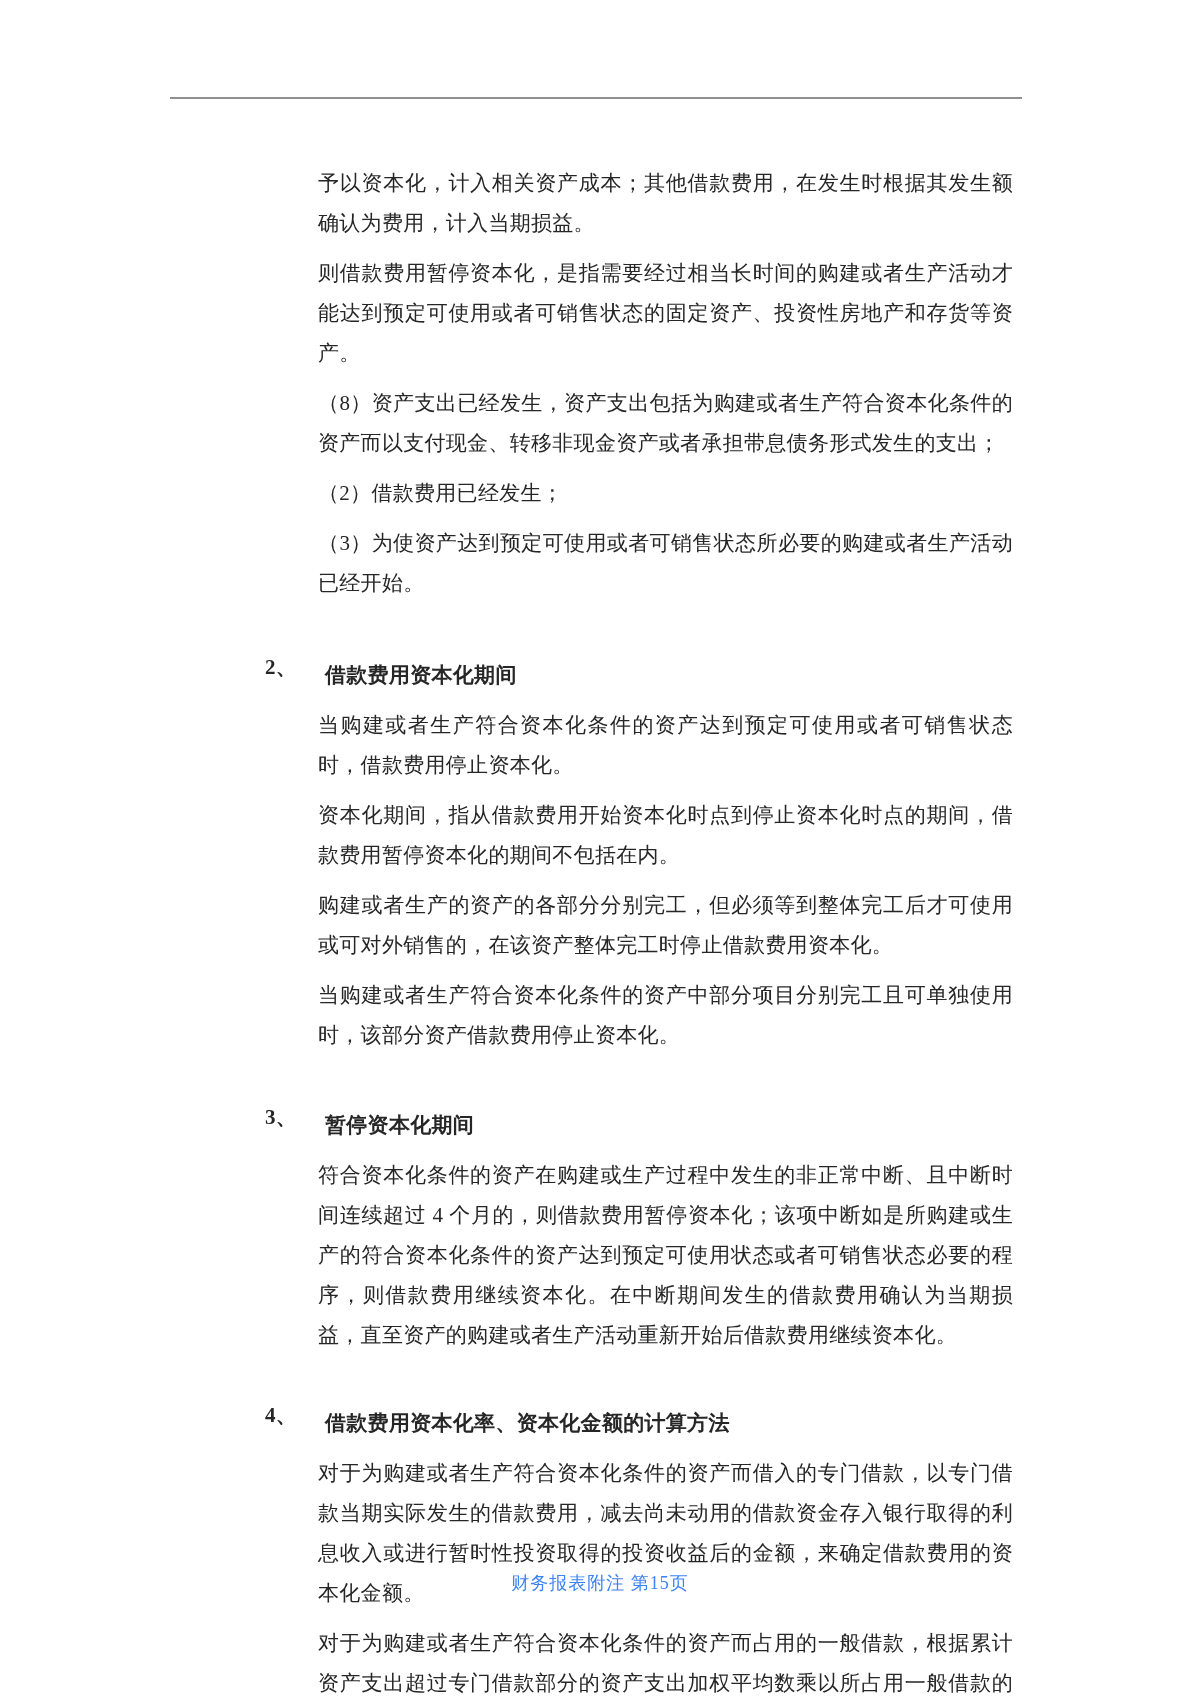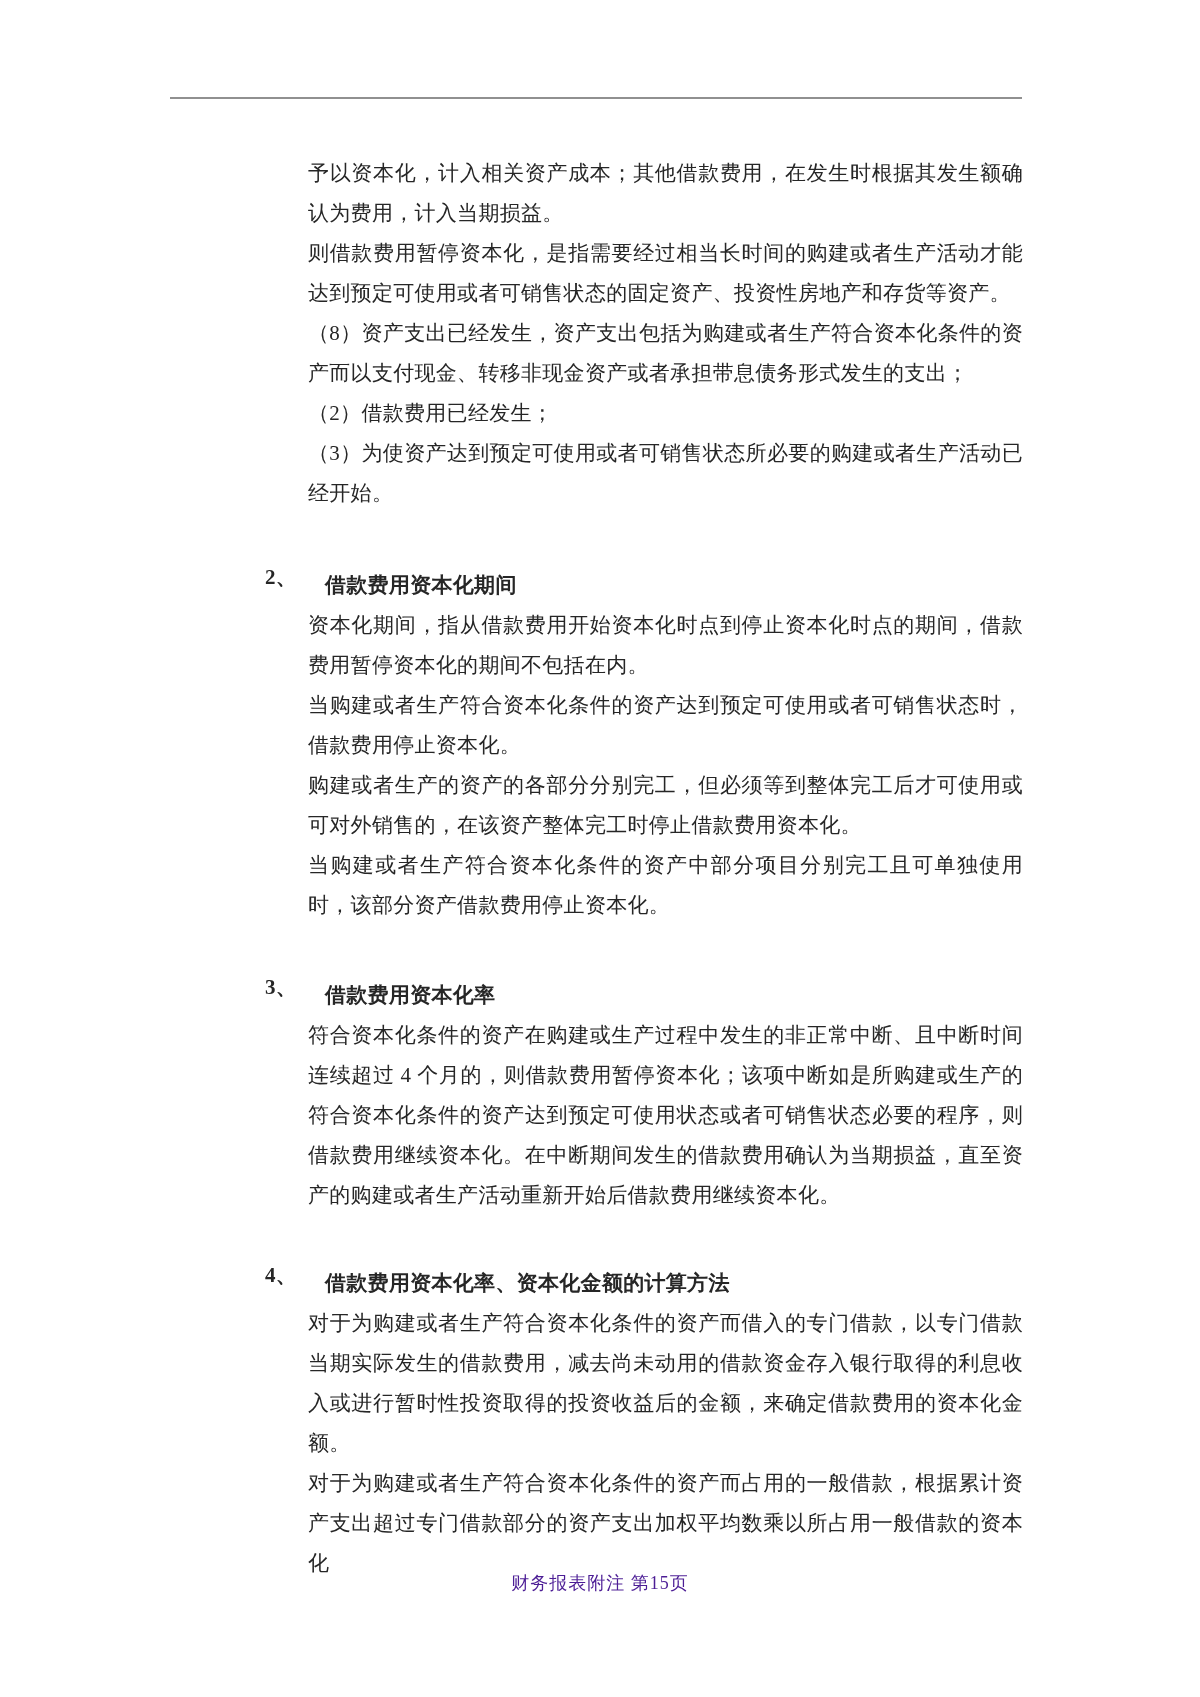--- a/index.html
+++ b/index.html
@@ -24,21 +24,21 @@
     height: 2px;
     background: #909090;
   }
   .content {
     position: absolute;
     left: 265px;
     top: 153px;
     width: 758px;
   }
   .para {
-    margin: 0;
+    margin: 10px;
     padding-left: 43px;
     font-size: 21px;
     line-height: 40px;
     text-align: justify;
     letter-spacing: 0.3px;
   }
   .heading {
     display: flex;
     font-weight: bold;
     font-size: 21px;
@@ -57,21 +57,21 @@
   .mt-h3 { margin-top: 42px; }
   .mt-h4 { margin-top: 40px; }
   .footer {
     position: absolute;
     left: 0;
     top: 1570px;
     width: 1200px;
     text-align: center;
     font-size: 18px;
     line-height: 26px;
-    color: #4c1d95;
+    color: #3b82f6;
     letter-spacing: 1px;
   }
 </style>
 </head>
 <body>
 
 <div class="page">
 
   <div class="header-rule"></div>
 
@@ -80,28 +80,28 @@
     <p class="para">予以资本化，计入相关资产成本；其他借款费用，在发生时根据其发生额确认为费用，计入当期损益。</p>
     <p class="para">则借款费用暂停资本化，是指需要经过相当长时间的购建或者生产活动才能达到预定可使用或者可销售状态的固定资产、投资性房地产和存货等资产。</p>
     <p class="para">（8）资产支出已经发生，资产支出包括为购建或者生产符合资本化条件的资产而以支付现金、转移非现金资产或者承担带息债务形式发生的支出；</p>
     <p class="para">（2）借款费用已经发生；</p>
     <p class="para">（3）为使资产达到预定可使用或者可销售状态所必要的购建或者生产活动已经开始。</p>
 
     <div class="heading mt-h2">
       <span class="h-num">2、</span>
       <span class="h-title">借款费用资本化期间</span>
     </div>
+    <p class="para">当购建或者生产符合资本化条件的资产达到预定可使用或者可销售状态时，借款费用停止资本化。</p>
     <p class="para">资本化期间，指从借款费用开始资本化时点到停止资本化时点的期间，借款费用暂停资本化的期间不包括在内。</p>
-    <p class="para">当购建或者生产符合资本化条件的资产达到预定可使用或者可销售状态时，借款费用停止资本化。</p>
     <p class="para">购建或者生产的资产的各部分分别完工，但必须等到整体完工后才可使用或可对外销售的，在该资产整体完工时停止借款费用资本化。</p>
     <p class="para">当购建或者生产符合资本化条件的资产中部分项目分别完工且可单独使用时，该部分资产借款费用停止资本化。</p>
 
     <div class="heading mt-h3">
       <span class="h-num">3、</span>
-      <span class="h-title">借款费用资本化率</span>
+      <span class="h-title">暂停资本化期间</span>
     </div>
     <p class="para">符合资本化条件的资产在购建或生产过程中发生的非正常中断、且中断时间连续超过 4 个月的，则借款费用暂停资本化；该项中断如是所购建或生产的符合资本化条件的资产达到预定可使用状态或者可销售状态必要的程序，则借款费用继续资本化。在中断期间发生的借款费用确认为当期损益，直至资产的购建或者生产活动重新开始后借款费用继续资本化。</p>
 
     <div class="heading mt-h4">
       <span class="h-num">4、</span>
       <span class="h-title">借款费用资本化率、资本化金额的计算方法</span>
     </div>
     <p class="para">对于为购建或者生产符合资本化条件的资产而借入的专门借款，以专门借款当期实际发生的借款费用，减去尚未动用的借款资金存入银行取得的利息收入或进行暂时性投资取得的投资收益后的金额，来确定借款费用的资本化金额。</p>
     <p class="para">对于为购建或者生产符合资本化条件的资产而占用的一般借款，根据累计资产支出超过专门借款部分的资产支出加权平均数乘以所占用一般借款的资本化</p>
 

